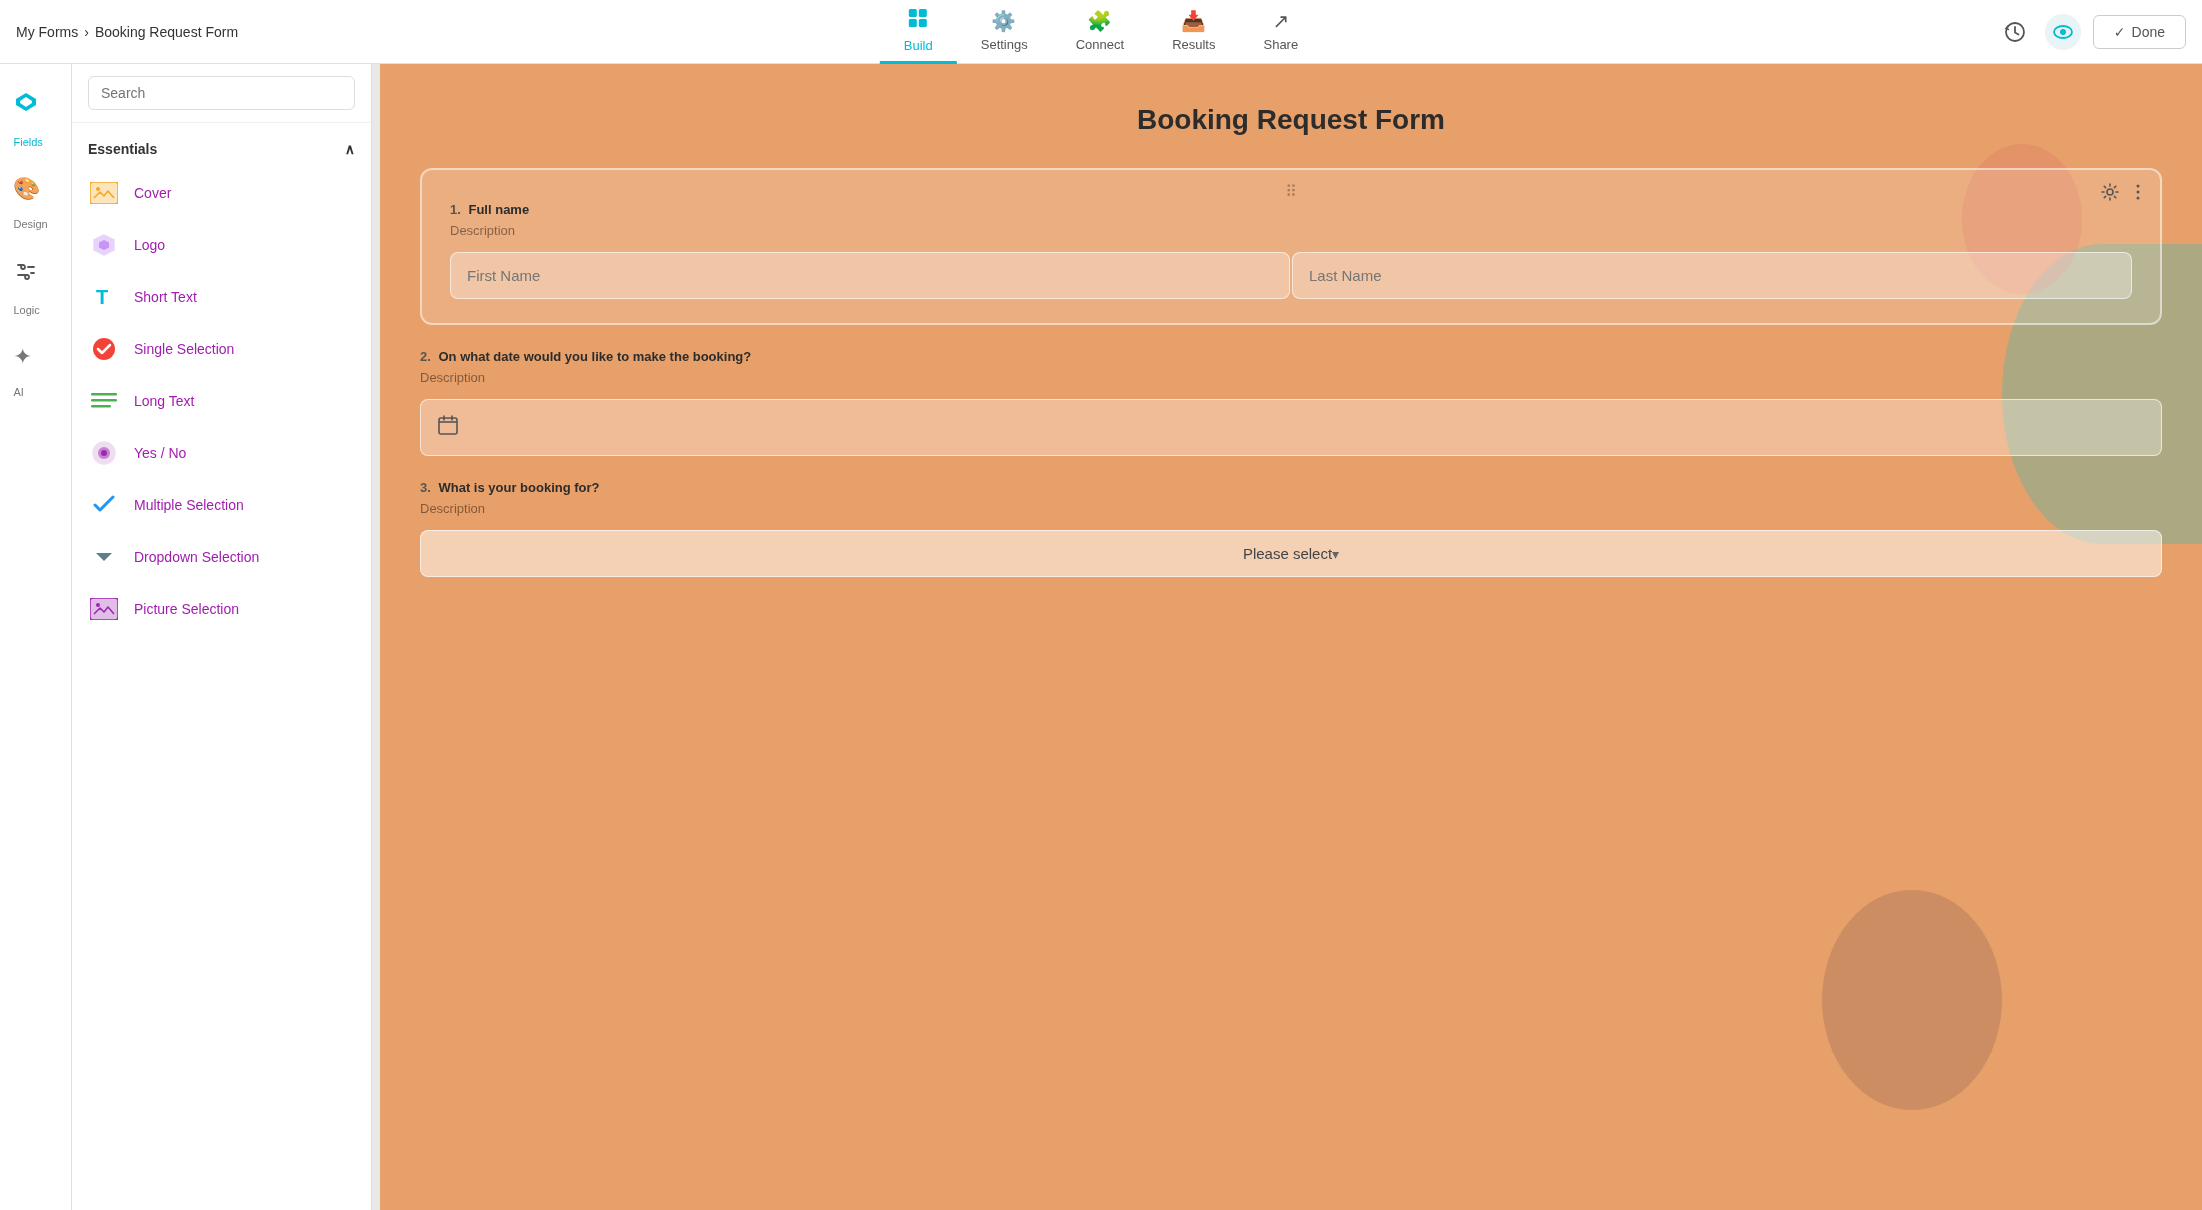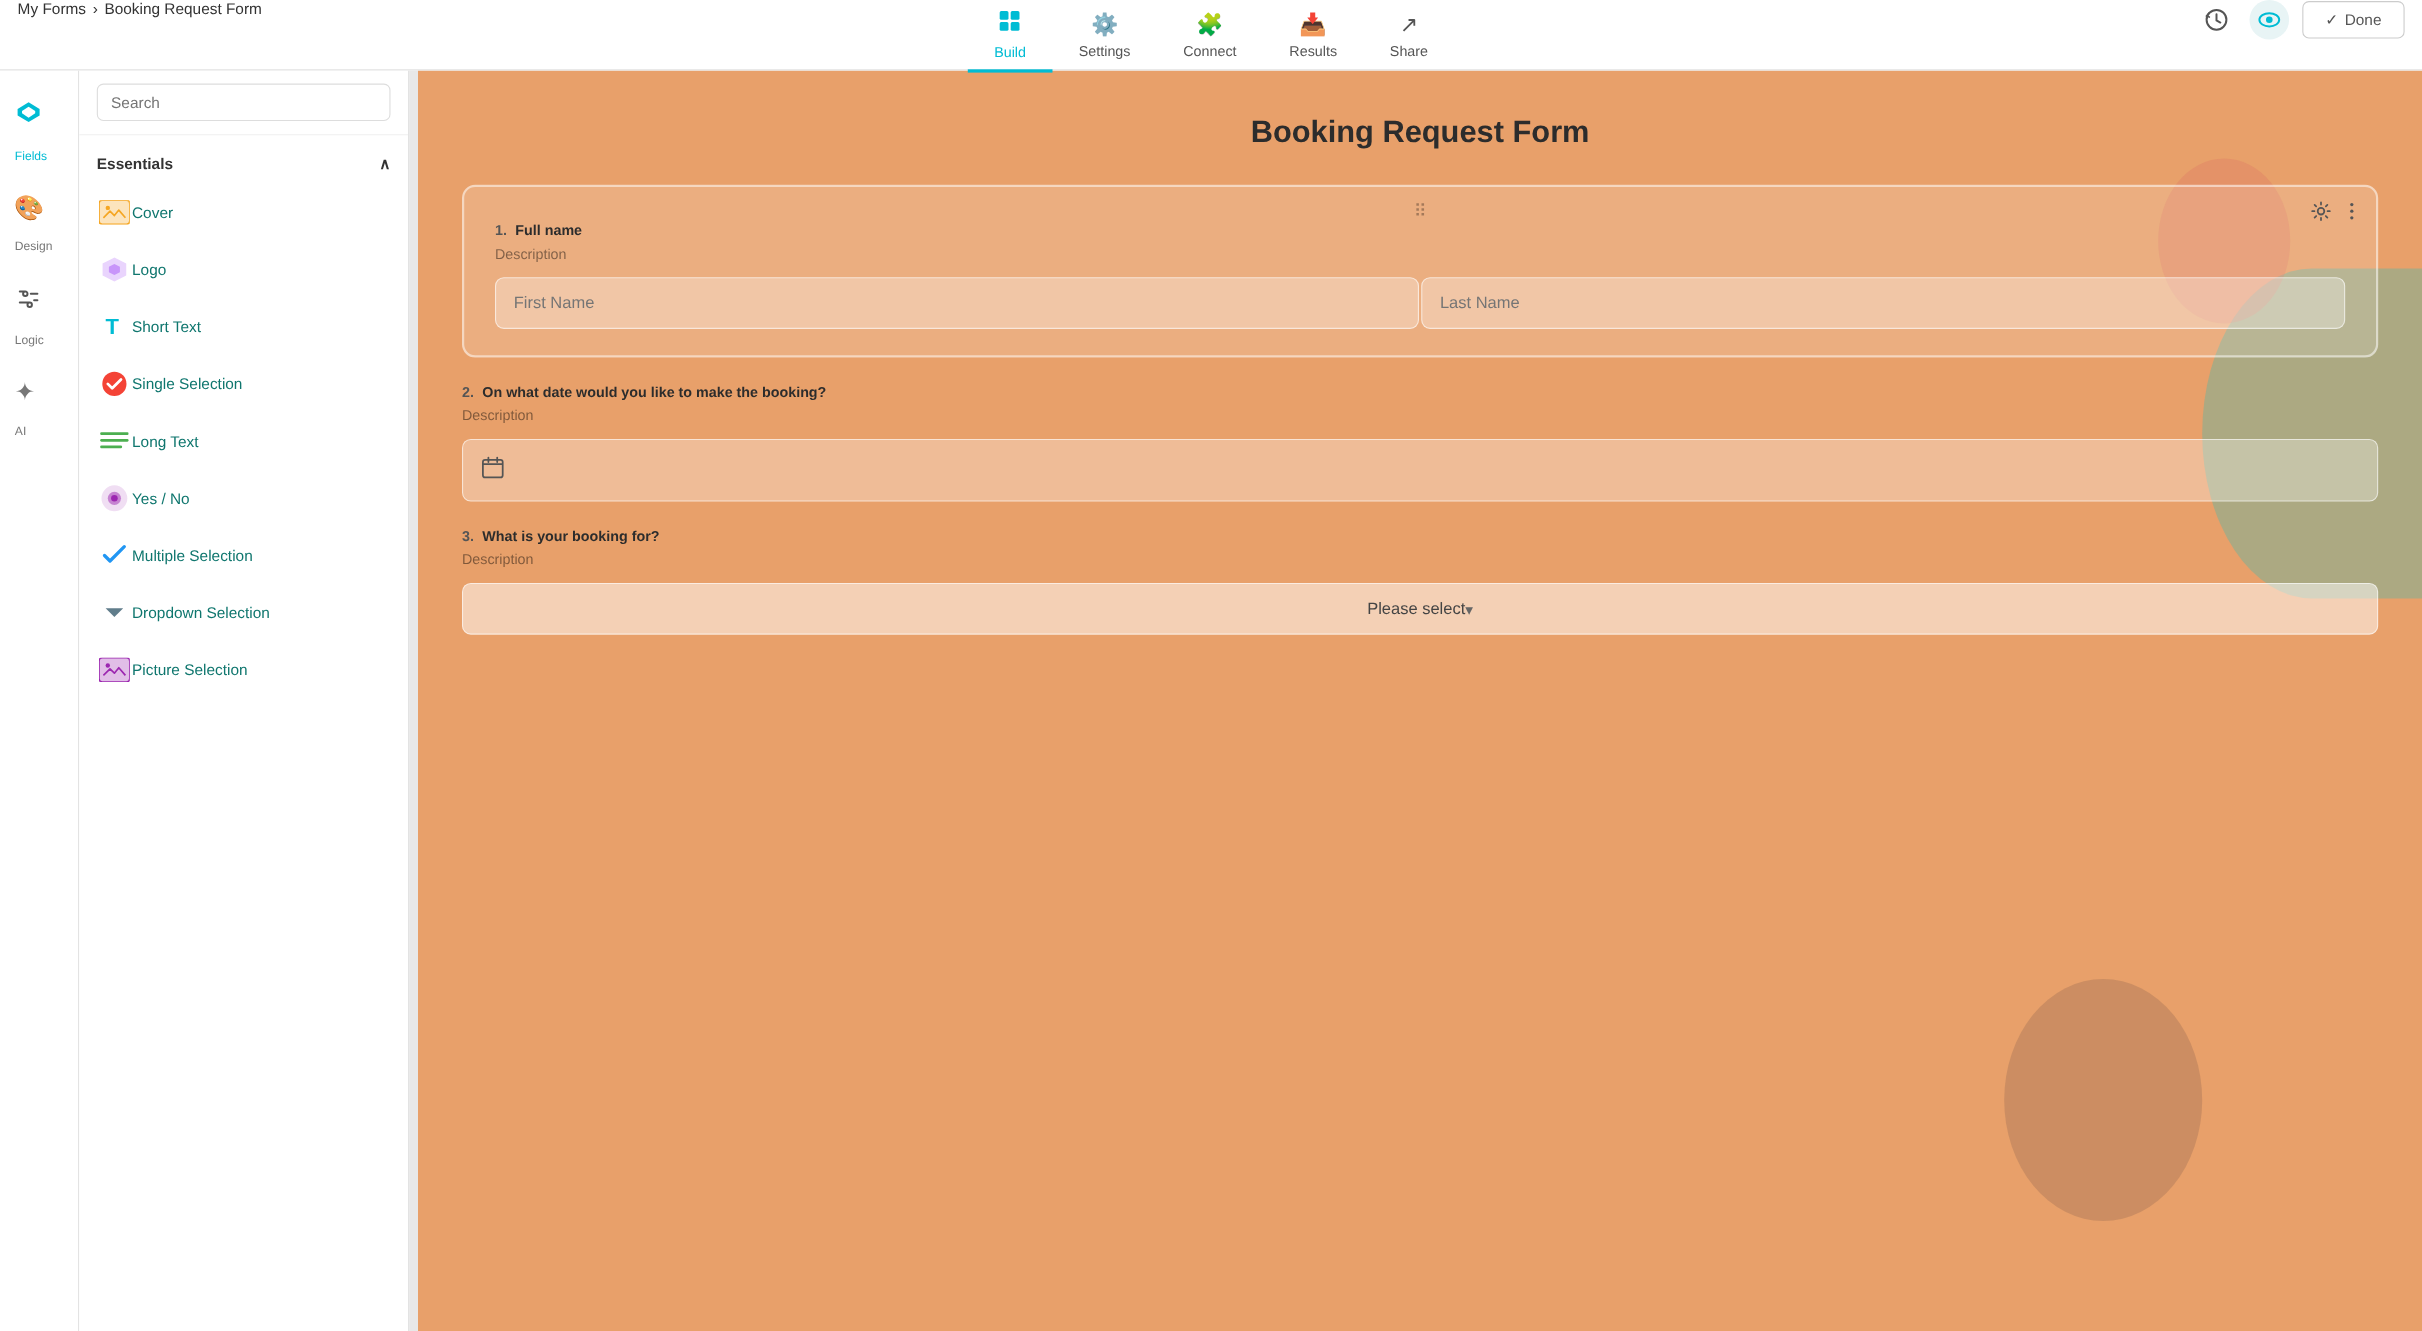--- a/index.html
+++ b/index.html
@@ -4,21 +4,21 @@
   <style>
     * { box-sizing: border-box; margin: 0; padding: 0; }
     body { font-family: -apple-system, BlinkMacSystemFont, 'Segoe UI', sans-serif; height: 100vh; overflow: hidden; background: #f5f5f5; }
 
     
     .top-nav {
       height: 64px;
       background: #fff;
       border-bottom: 1px solid #e0e0e0;
       display: flex;
-      align-items: flex-start;
+      align-items: center;
       padding: 0 16px;
       gap: 0;
       position: relative;
       z-index: 10;
     }
     .breadcrumb {
       display: flex;
       align-items: center;
       gap: 6px;
       font-size: 14px;
@@ -148,24 +148,25 @@
       justify-content: space-between;
       padding: 10px 16px;
       font-weight: 600;
       font-size: 14px;
       color: #333;
       cursor: pointer;
     }
     .field-item {
       display: flex;
       align-items: center;
+      gap: 14px;
       padding: 10px 16px;
       cursor: pointer;
       font-size: 14px;
-      color: #0f766e;
+      color: #a21caf;
     }
     .field-icon {
       width: 32px; height: 32px;
       display: flex; align-items: center; justify-content: center;
       font-size: 18px;
     }
 
     
     .panel-divider {
       width: 8px;

